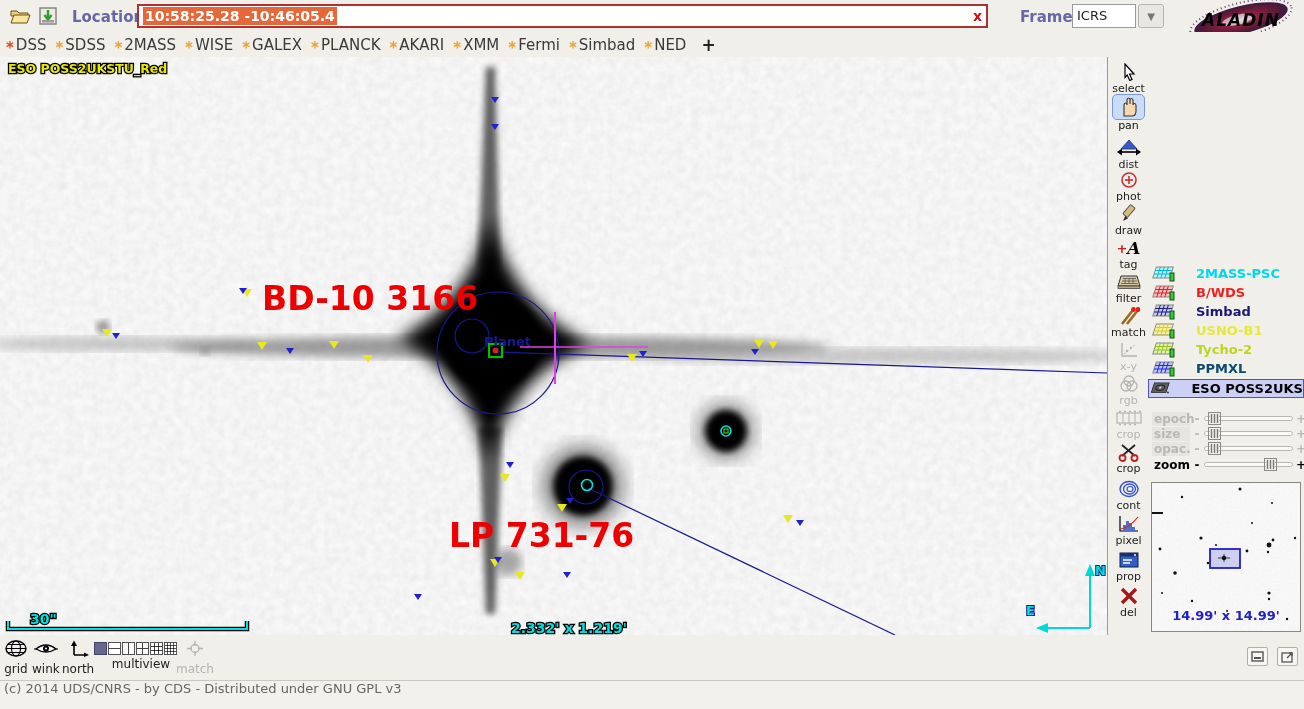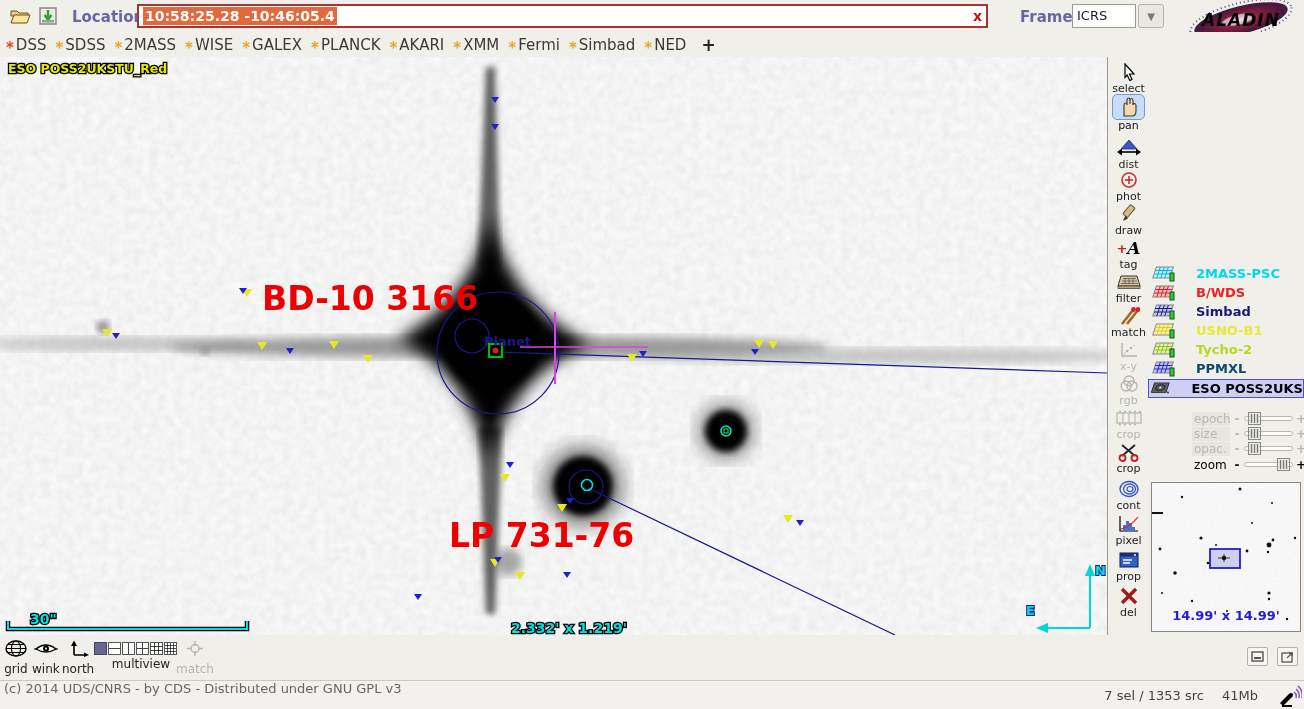--- a/index.html
+++ b/index.html
@@ -46,21 +46,21 @@
   
   #panel { position:absolute; left:1148px; top:57px; width:156px; height:578px; background:#f0efe9; }
   .layer-row { position:absolute; left:2px; width:154px; height:19px; display:flex; align-items:center; gap:20px; cursor:pointer; }
   .layer-label { font-size:13px; font-weight:bold; white-space:nowrap; }
   .layer-row.selected { background:#ccd0f6; border:1px solid #5050c8; width:156px; }
   .c-2mass { color:#00d8f0; } .c-bwds { color:#f02020; } .c-simbad { color:#181878; }
   .c-usno { color:#e8e838; } .c-tycho { color:#b8d820; } .c-ppmxl { color:#0c4a6e; }
   .c-eso { color:#000; }
 
   .srow { position:absolute; left:4px; width:152px; height:15px; display:flex; align-items:center; gap:3px; font-size:12px; }
-  .slabel { width:38px; font-weight:normal; background:#e6e5df; padding-left:2px;margin-left:40px; }
+  .slabel { width:38px; font-weight:bold; background:#e6e5df; padding-left:2px; }
   .srow.disabled .slabel, .srow.disabled .sminus, .srow.disabled .splus { color:#b8b8b4; }
   .srow .sminus,.srow .splus { font-weight:bold; width:8px; text-align:center; }
   .strack { position:relative; flex:1; height:5px; border:1px solid #b8b7b1; border-radius:3px; background:#fbfaf6; }
   .shandle { position:absolute; top:-5px; width:13px; height:13px; background:#d8d7d1; border:1px solid #8a8a84;
     background-image:repeating-linear-gradient(to right, transparent 0 2px, #777 2px 3px); background-clip:content-box; padding:1px; }
   .srow.enabled { font-weight:bold; color:#000; }
 
   #minimap { position:absolute; left:3px; top:425px; width:150px; height:150px; border:1px solid #88877f; background:#efefef; overflow:hidden; cursor:pointer; }
   #minimap-fov { position:absolute; left:0; right:0; bottom:8px; text-align:center; color:#2020cc; font-size:13px; font-weight:bold; }
 
@@ -693,23 +693,13 @@
   <div class="winbtn" style="left:1277px">
     <svg width="13" height="12" viewBox="0 0 13 12">
       <rect x="1" y="2" width="10" height="9" fill="none" stroke="#555" stroke-width="1.3"></rect>
       <path d="M6,7 L11,2 M8,2 h3 v3" stroke="#555" stroke-width="1.3" fill="none"></path>
     </svg>
   </div>
 </div>
 
 <div id="statusbar">
   <span id="status-copy">(c) 2014 UDS/CNRS - by CDS - Distributed under GNU GPL v3</span>
-  <div id="status-right">
-    <span>7 sel / 1353 src</span>
-    <span>41Mb</span>
-    <svg width="26" height="24" viewBox="0 0 26 24">
-      <path d="M4,20 L14,10 L17,13 L7,23 Z" fill="#000"></path>
-      <path d="M6,23 h10" stroke="#000" stroke-width="2"></path>
-      <circle cx="15.5" cy="11.5" r="1.6" fill="#000"></circle>
-      <path d="M18,9 q3,2 2,6 M20,6 q4,3 3,9 M22,3 q5,4 4,12" stroke="#8040c0" stroke-width="1.3" fill="none"></path>
-    </svg>
-  </div>
 </div>
 
 </body></html>

